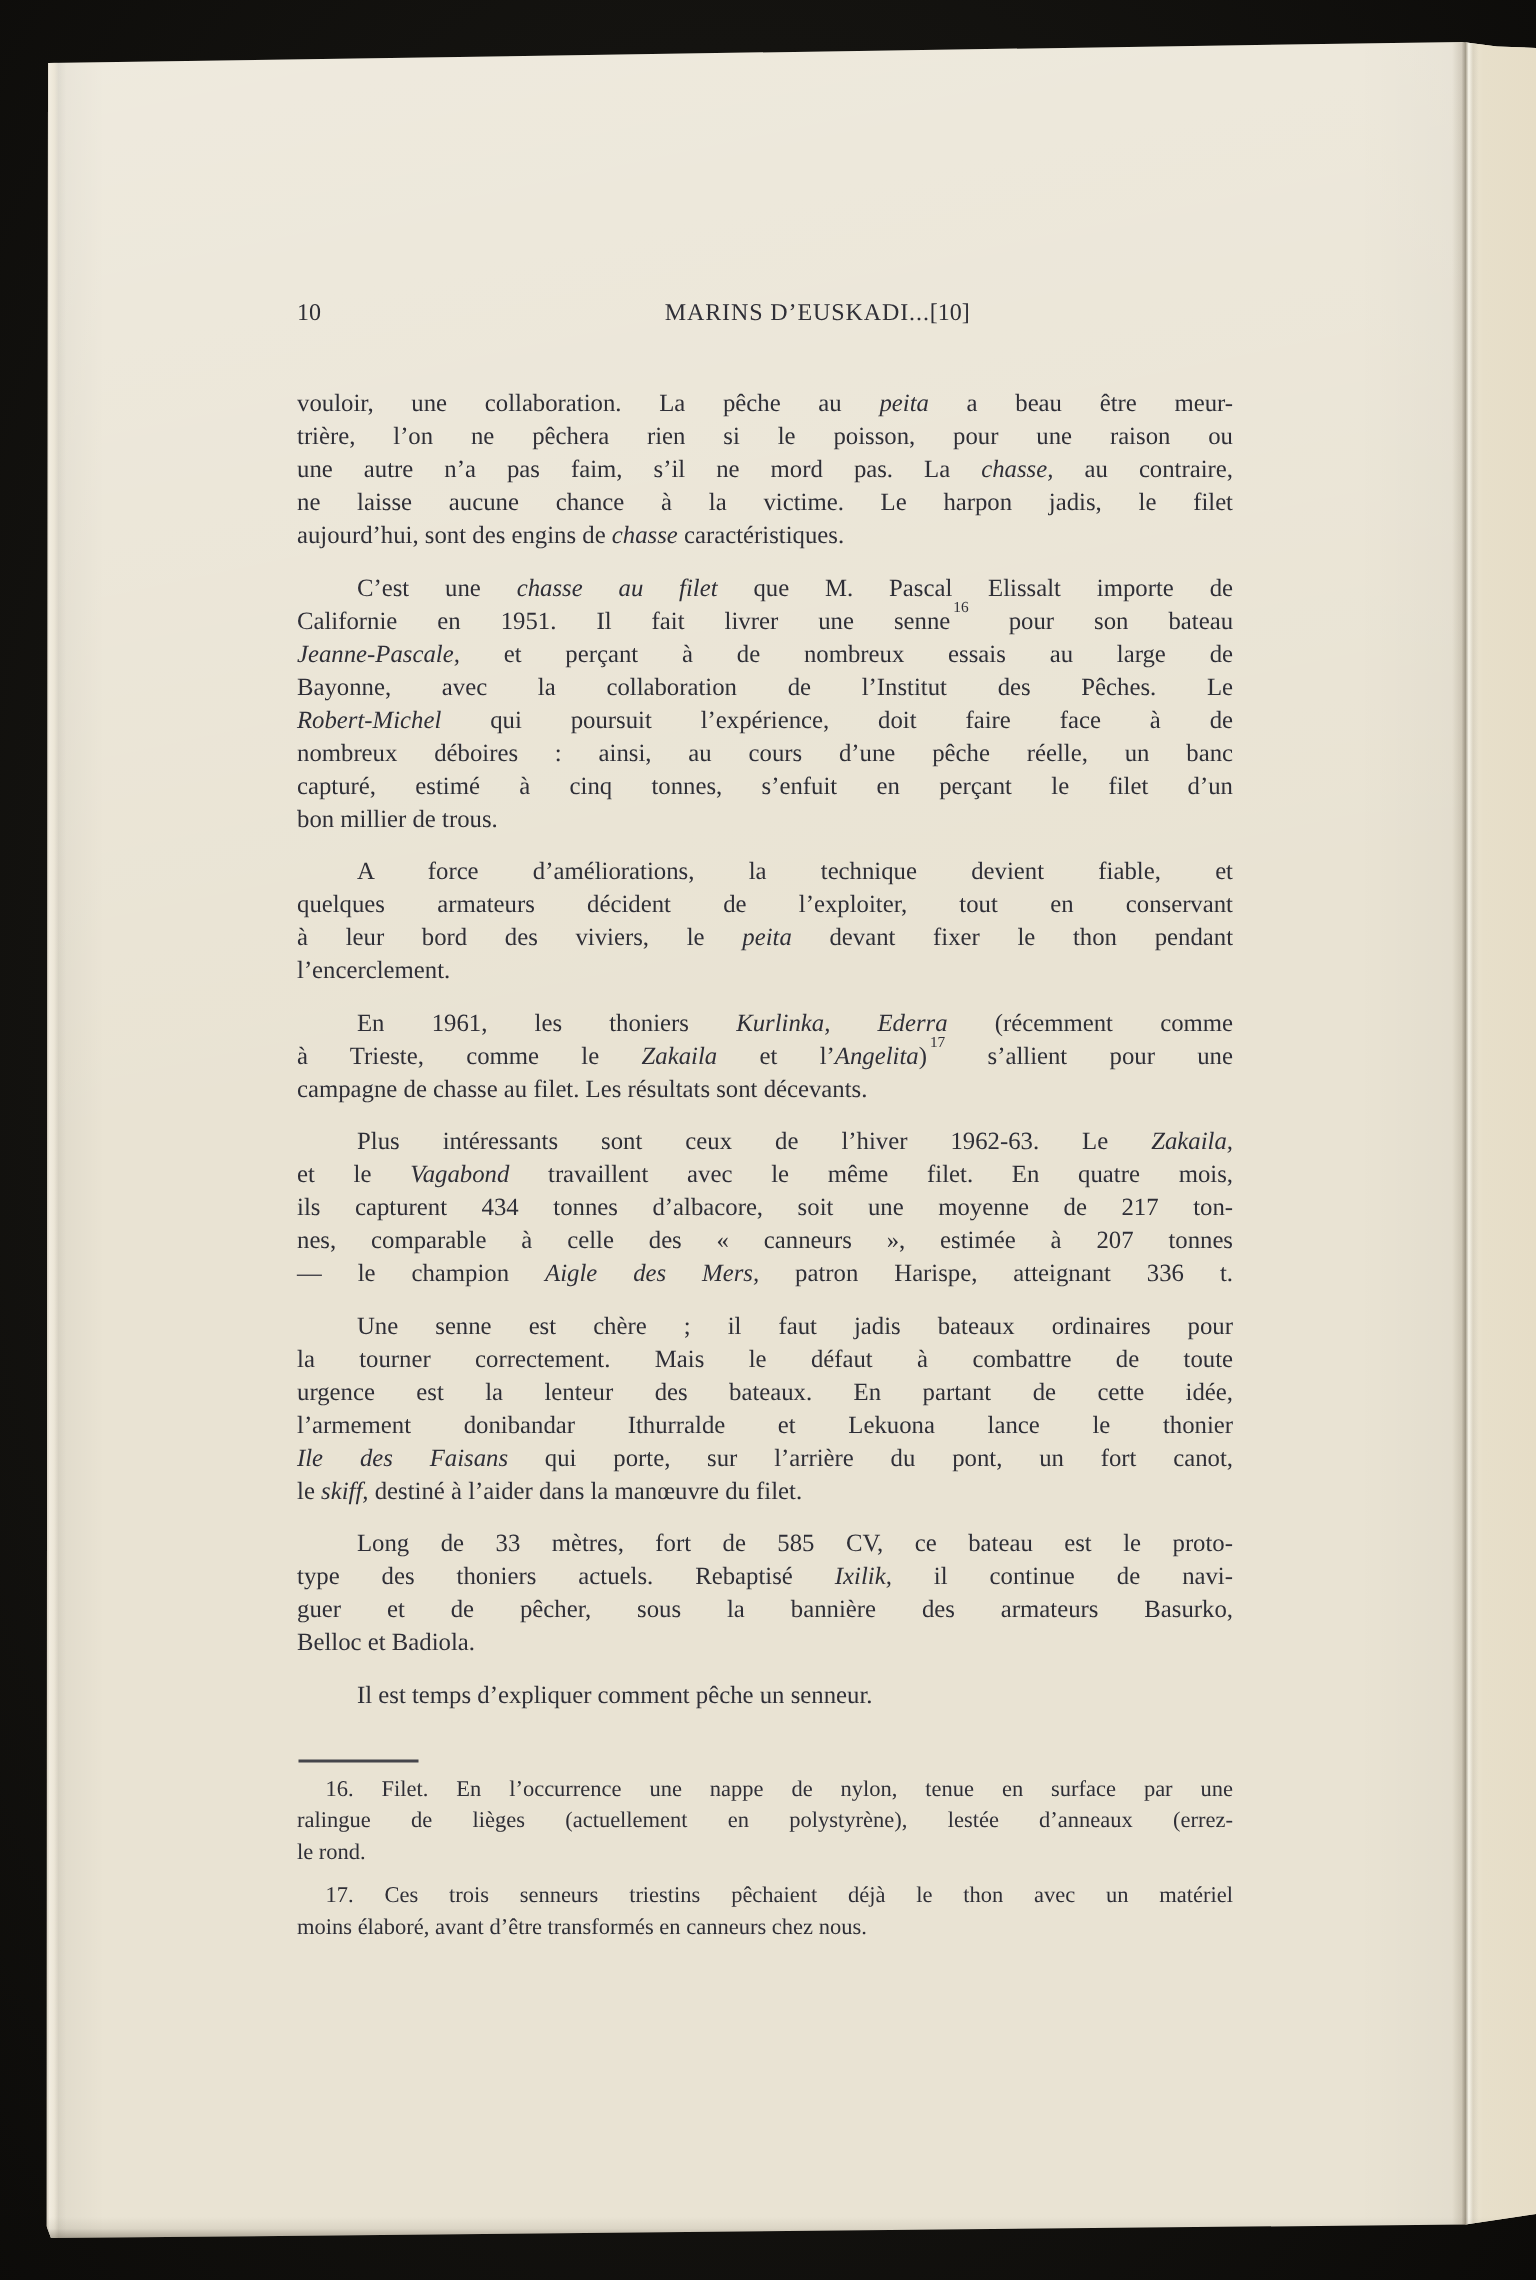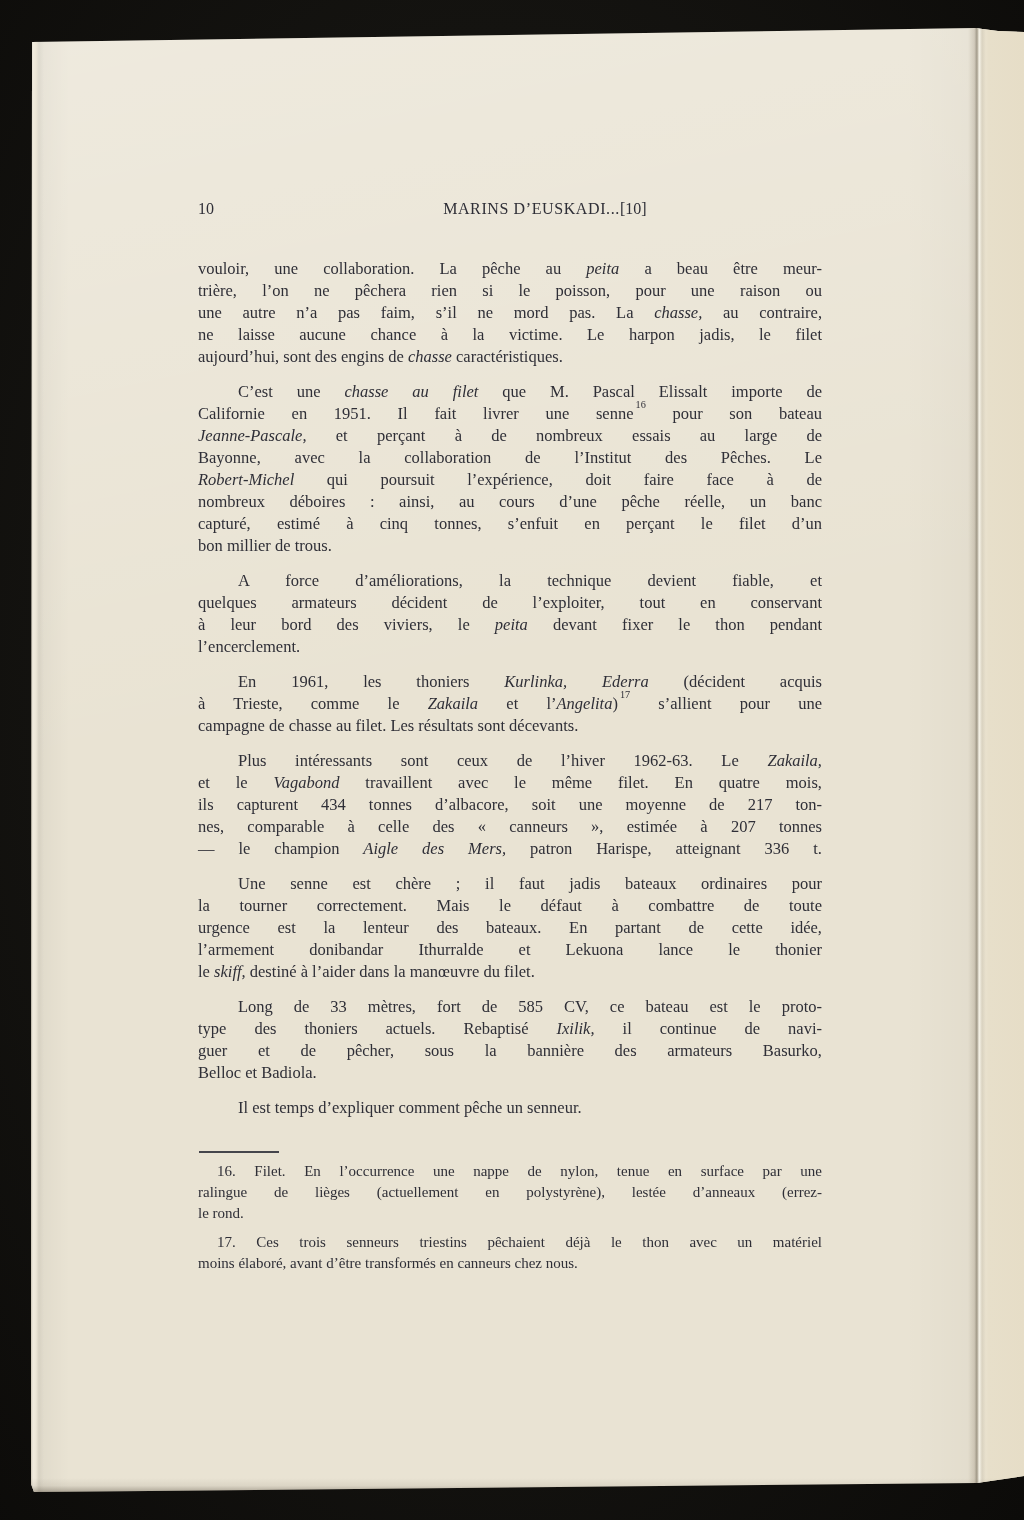--- a/index.html
+++ b/index.html
@@ -109,36 +109,37 @@
             <div class="line"><span>capturé, estimé à cinq tonnes, s’enfuit en perçant le filet d’un</span></div>
             <div class="line last"><span>bon millier de trous.</span></div>
           </div>
           <div class="para">
             <div class="line first indent"><span>A force d’améliorations, la technique devient fiable, et</span></div>
             <div class="line"><span>quelques armateurs décident de l’exploiter, tout en conservant</span></div>
             <div class="line"><span>à leur bord des viviers, le </span><i>peita</i><span> devant fixer le thon pendant</span></div>
             <div class="line last"><span>l’encerclement.</span></div>
           </div>
           <div class="para">
-            <div class="line first indent"><span>En 1961, les thoniers </span><i>Kurlinka, Ederra</i><span> (décident acquis</span></div>
+            <div class="line first indent"><span>En 1961, les thoniers </span><i>Kurlinka, Ederra</i><span> (récemment comme</span></div>
             <div class="line"><span>à Trieste, comme le </span><i>Zakaila</i><span> et l’</span><i>Angelita</i><span>)</span><sup>17</sup><span> s’allient pour une</span></div>
             <div class="line last"><span>campagne de chasse au filet. Les résultats sont décevants.</span></div>
           </div>
           <div class="para">
             <div class="line first indent"><span>Plus intéressants sont ceux de l’hiver 1962-63. Le </span><i>Zakaila,</i></div>
             <div class="line"><span>et le </span><i>Vagabond</i><span> travaillent avec le même filet. En quatre mois,</span></div>
             <div class="line"><span>ils capturent 434 tonnes d’albacore, soit une moyenne de 217 ton-</span></div>
             <div class="line"><span>nes, comparable à celle des « canneurs », estimée à 207 tonnes</span></div>
             <div class="line"><span>— le champion </span><i>Aigle des Mers,</i><span> patron Harispe, atteignant 336 t.</span></div>
           </div>
           <div class="para">
             <div class="line first indent"><span>Une senne est chère ; il faut jadis bateaux ordinaires pour</span></div>
             <div class="line"><span>la tourner correctement. Mais le défaut à combattre de toute</span></div>
             <div class="line"><span>urgence est la lenteur des bateaux. En partant de cette idée,</span></div>
             <div class="line"><span>l’armement donibandar Ithurralde et Lekuona lance le thonier</span></div>
+            <div class="line"><i>Ile des Faisans</i><span> qui porte, sur l’arrière du pont, un fort canot,</span></div>
             <div class="line last"><span>le </span><i>skiff,</i><span> destiné à l’aider dans la manœuvre du filet.</span></div>
           </div>
           <div class="para">
             <div class="line first indent"><span>Long de 33 mètres, fort de 585 CV, ce bateau est le proto-</span></div>
             <div class="line"><span>type des thoniers actuels. Rebaptisé </span><i>Ixilik,</i><span> il continue de navi-</span></div>
             <div class="line"><span>guer et de pêcher, sous la bannière des armateurs Basurko,</span></div>
             <div class="line last"><span>Belloc et Badiola.</span></div>
           </div>
           <div class="para">
             <div class="line first indent last"><span>Il est temps d’expliquer comment pêche un senneur.</span></div>

